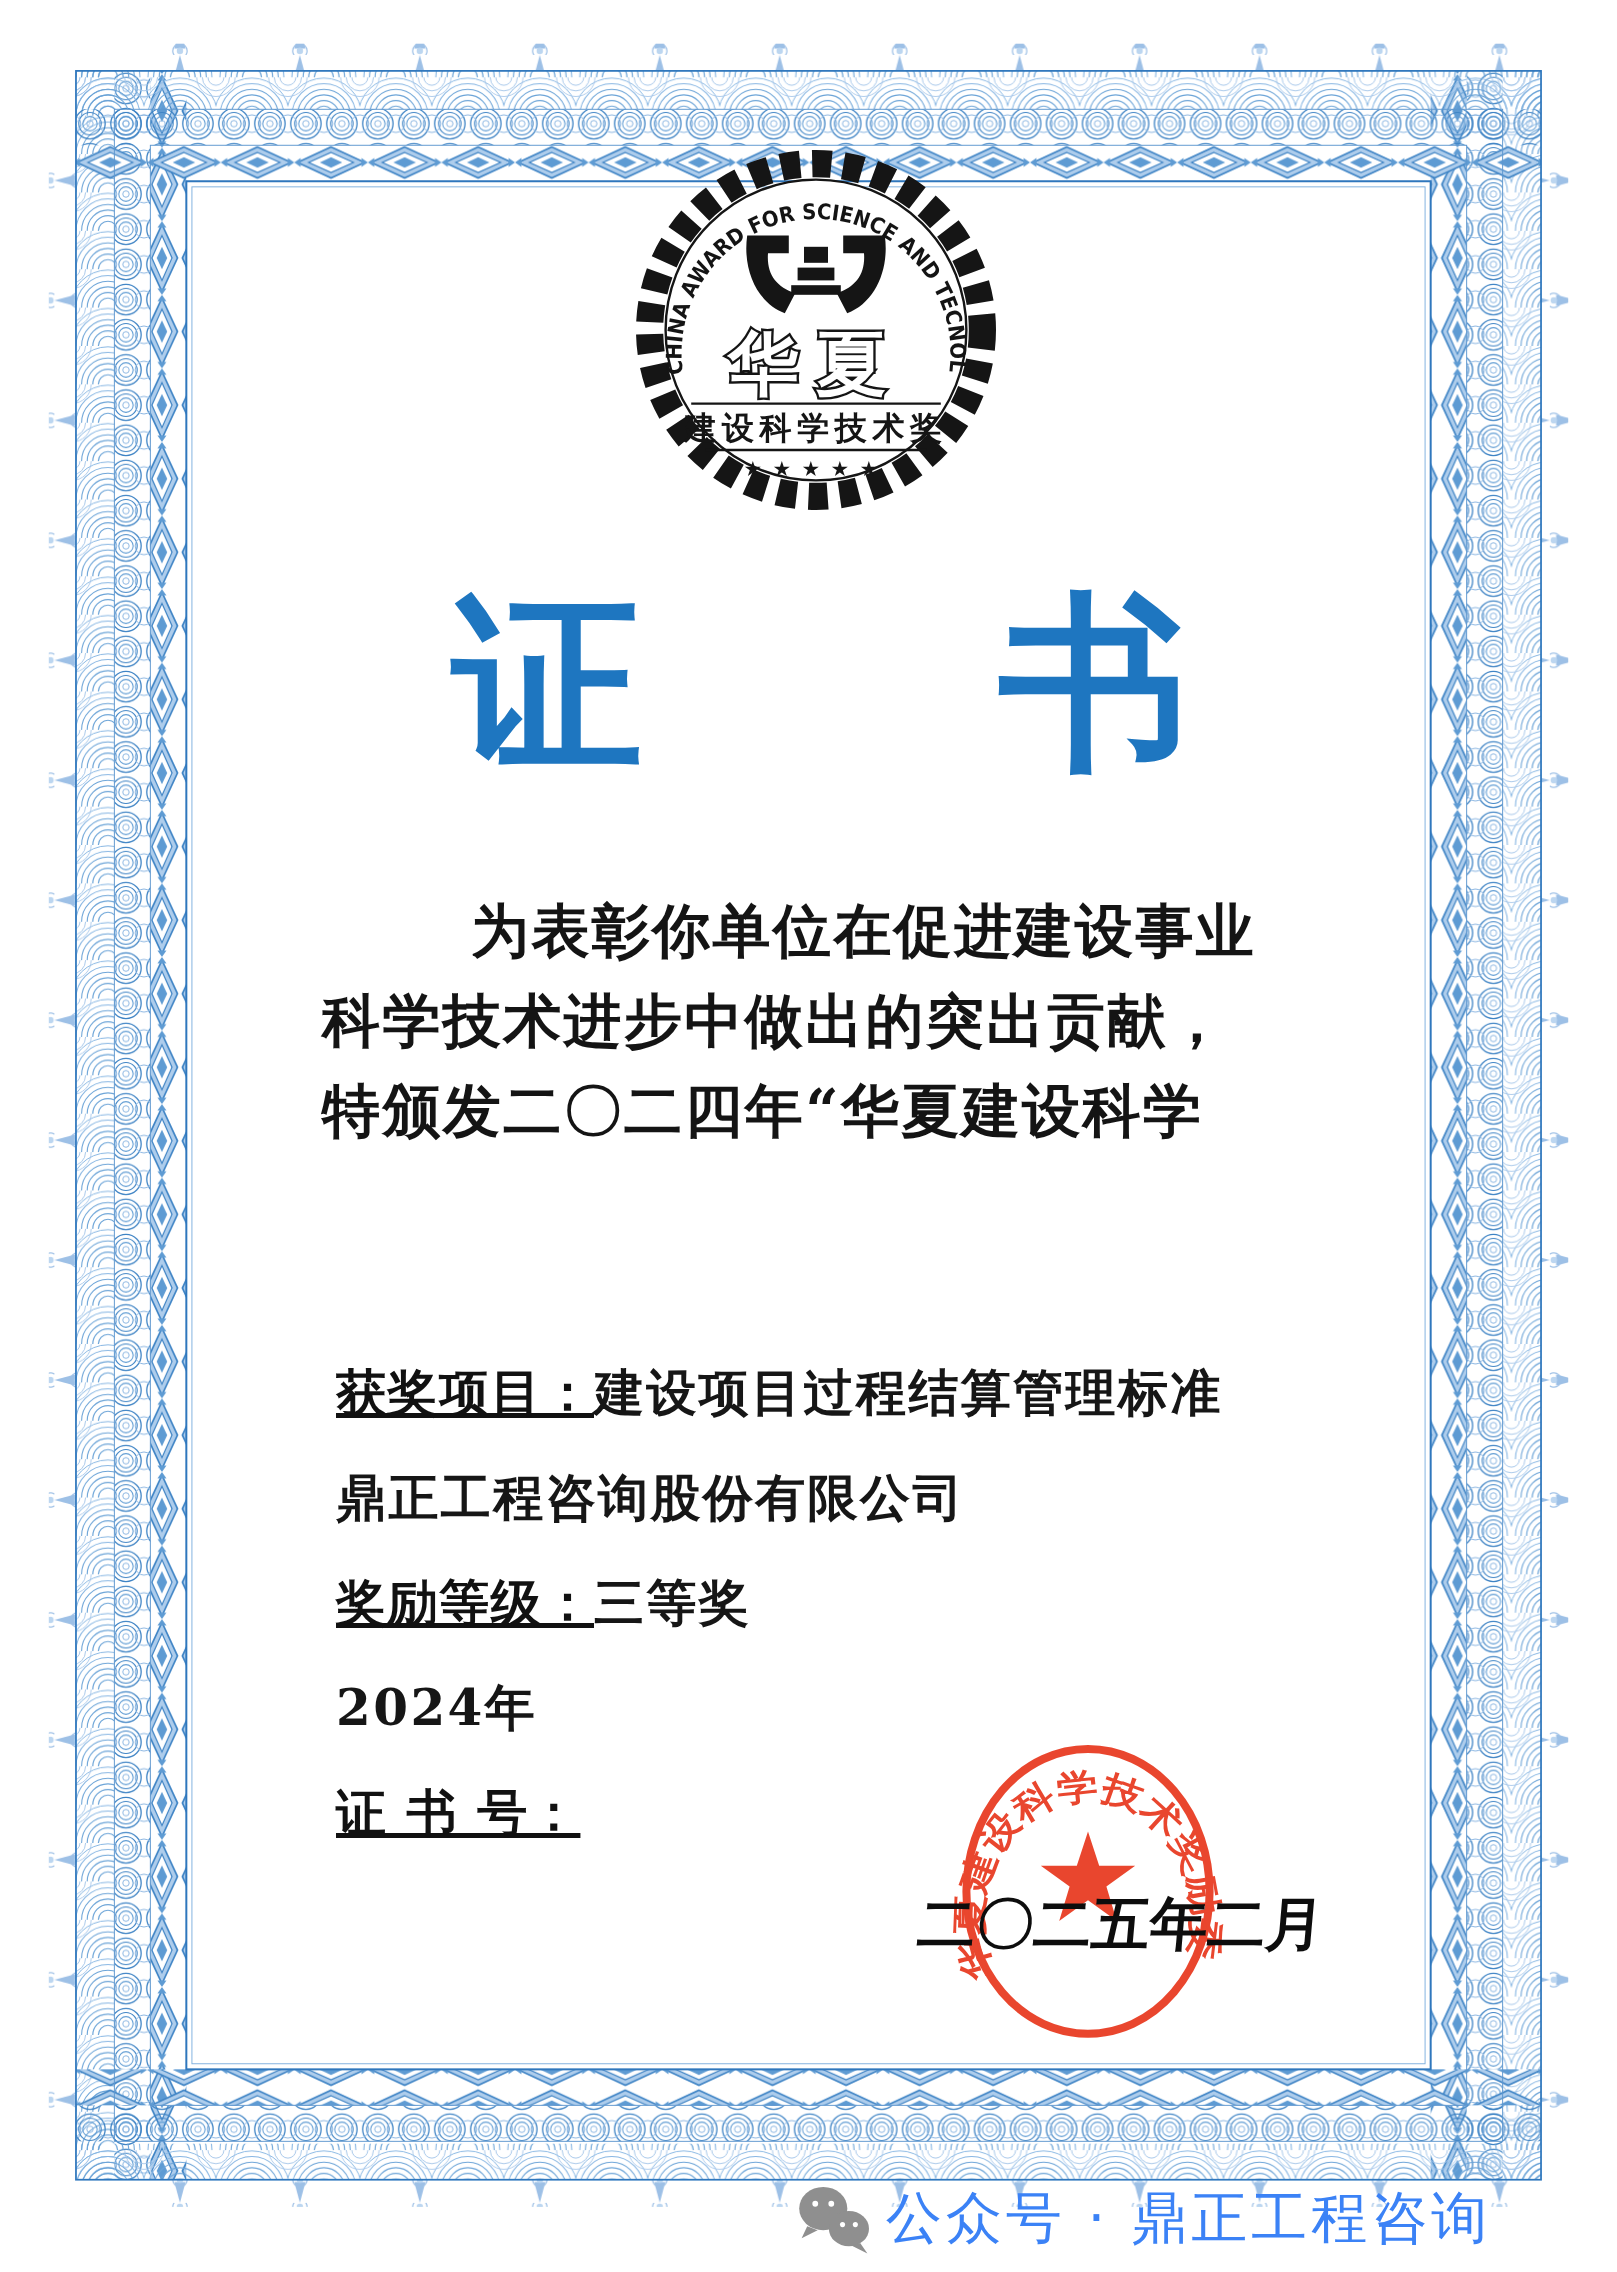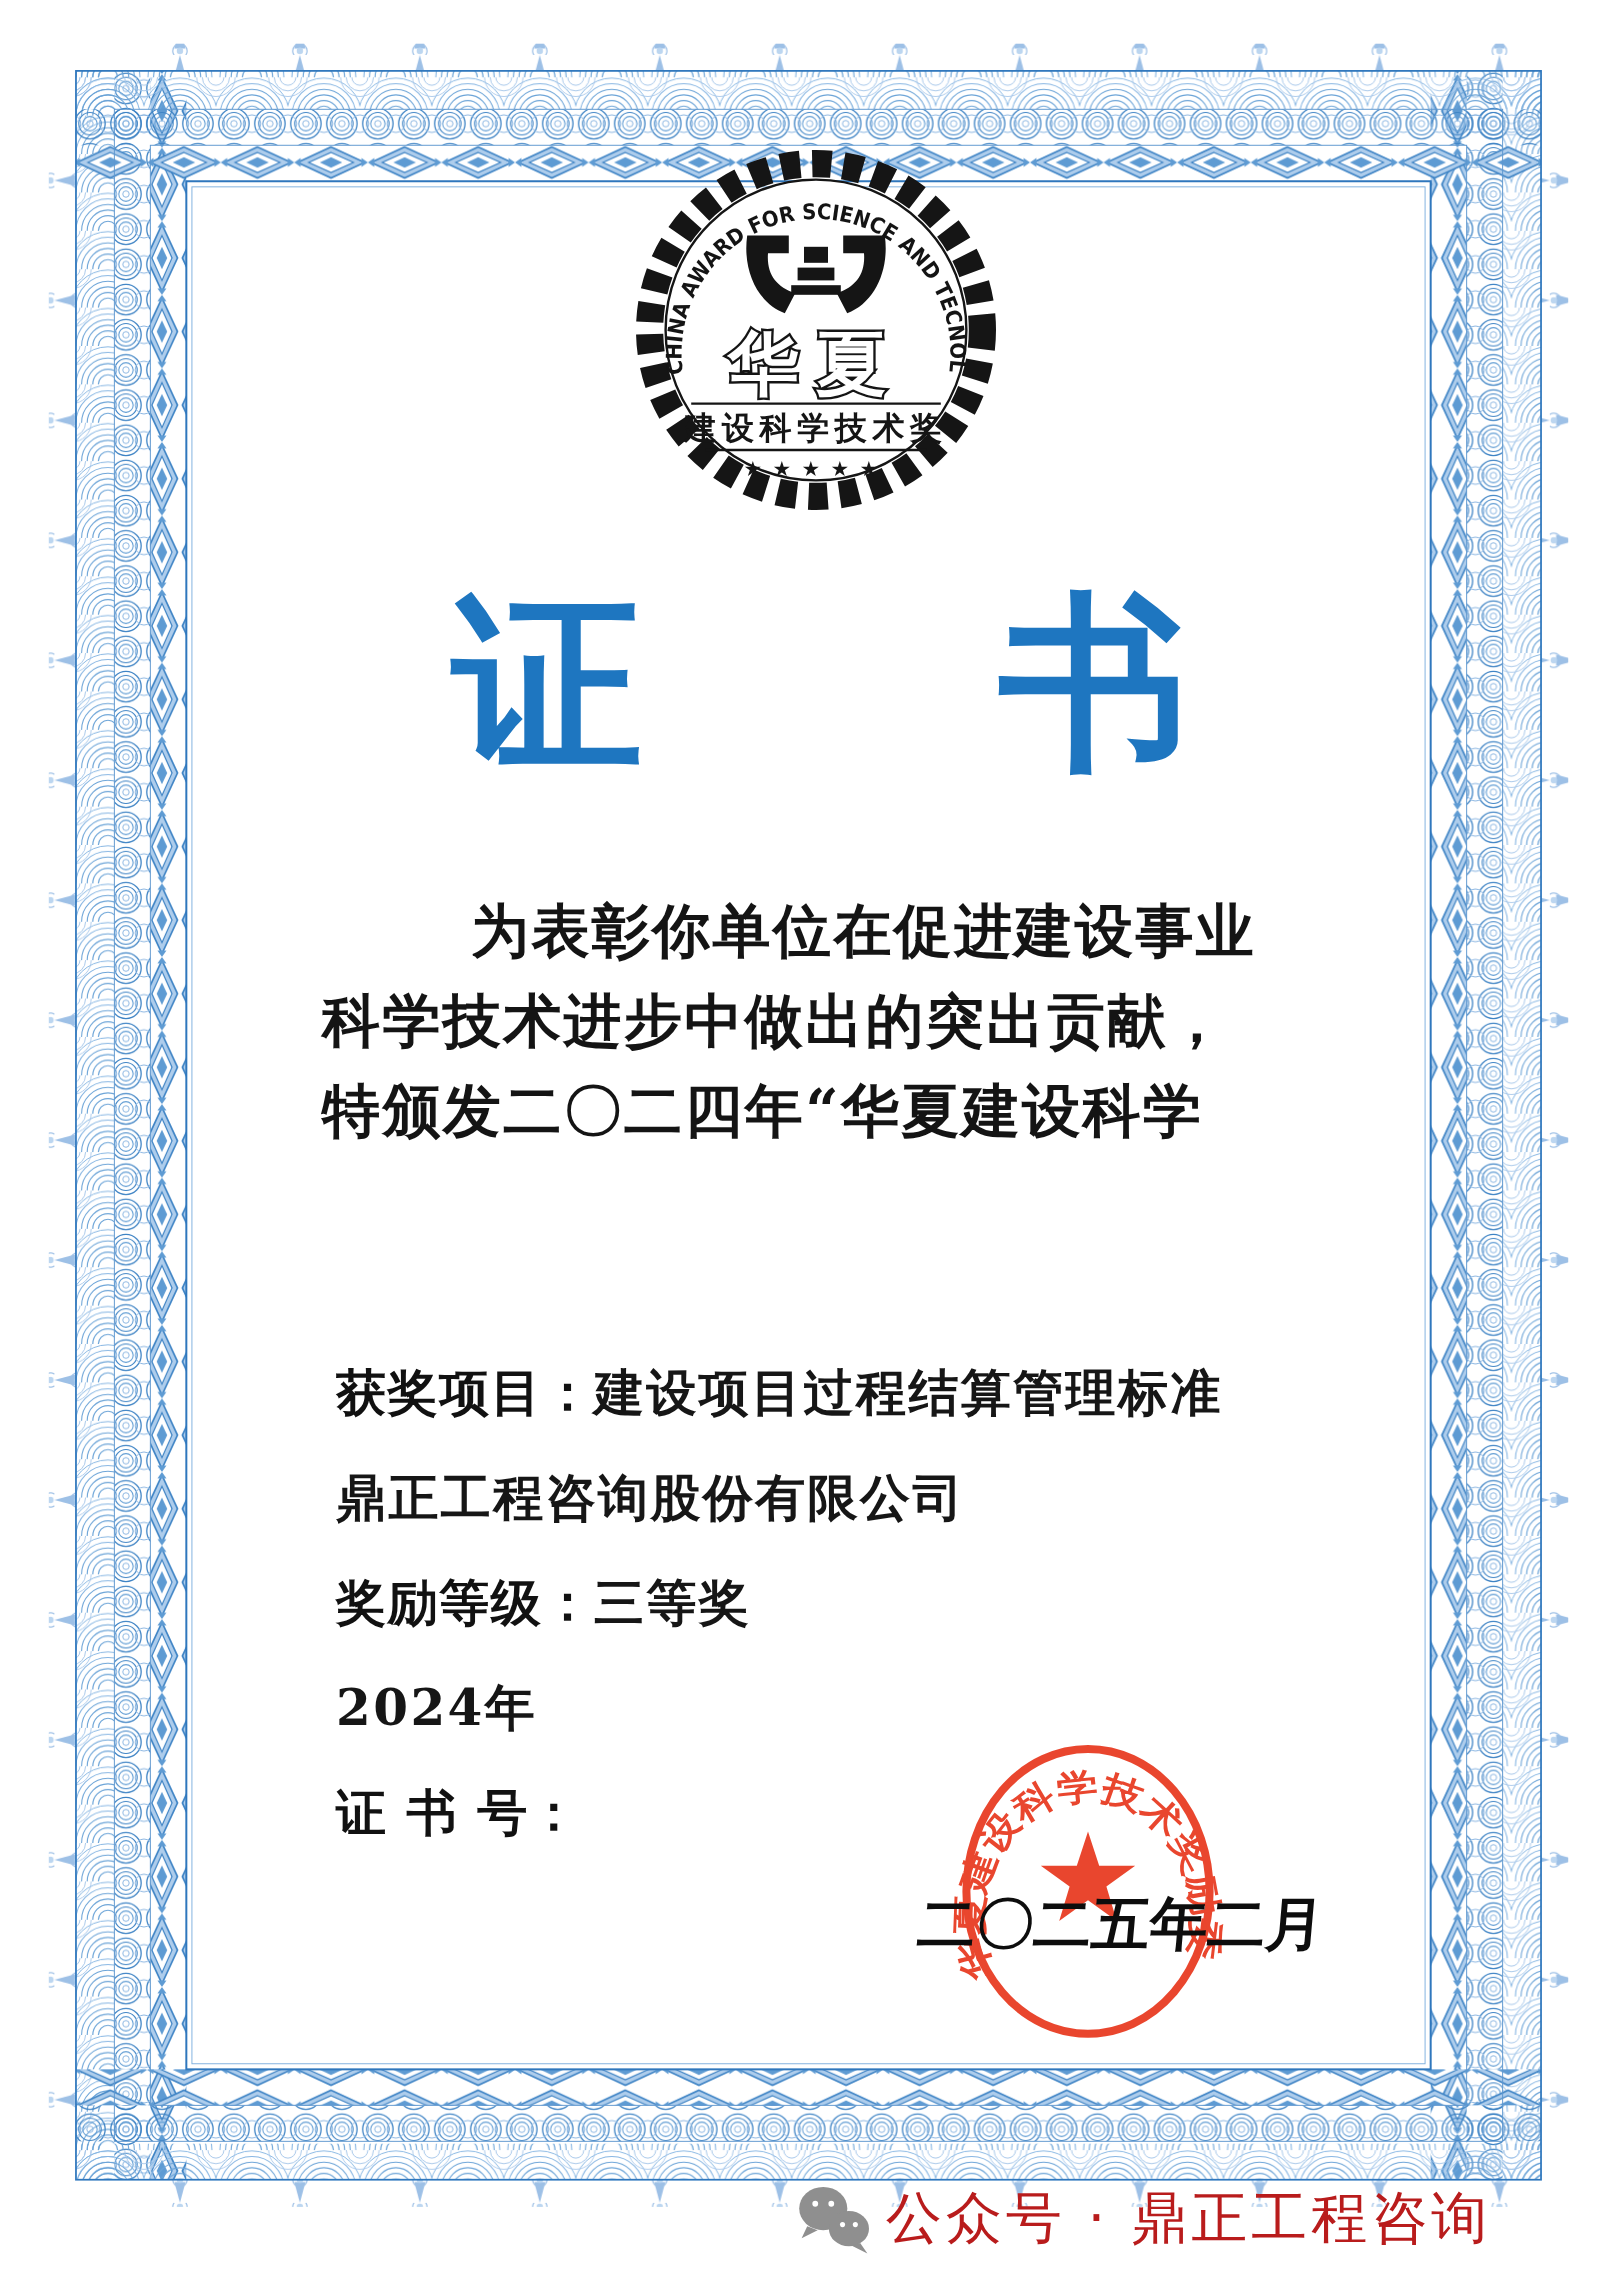--- a/index.html
+++ b/index.html
@@ -34,21 +34,21 @@
   }
   .body-text .line{white-space:nowrap;}
   .body-text .line.indent{padding-left:149px;}
 
   
   .fields{position:absolute;left:336px;top:1360px;width:1080px;}
   .field-row{display:flex;align-items:baseline;margin-bottom:54px;height:51px;}
   .field-label{
     font-family:"DejaVu Sans","Liberation Sans",sans-serif;
     font-weight:700;font-size:50px;color:#111;letter-spacing:1.6px;
-    min-width:256px;white-space:pre;
+    min-width:256px;white-space:pre;text-decoration:underline;
   }
   .field-value{
     font-family:"DejaVu Serif","Liberation Serif",serif;
     font-weight:700;font-size:50px;color:#161616;letter-spacing:2.4px;
     white-space:nowrap;
   }
 
   
   .stamp{position:absolute;left:944px;top:1737px;opacity:.93;}
   .issue-date{
@@ -59,21 +59,21 @@
     z-index:5;white-space:nowrap;
   }
 
   
   .watermark{
     position:absolute;left:796px;top:2182px;height:74px;
     display:flex;align-items:center;gap:12.8px;z-index:6;
   }
   .watermark-text{
     font-family:"DejaVu Sans","Liberation Sans",sans-serif;
-    font-size:56px;font-weight:500;color:#b91c1c;letter-spacing:4px;
+    font-size:56px;font-weight:500;color:#3b82f6;letter-spacing:4px;
     white-space:nowrap;
   }
 
   
 </style>
 </head>
 <body>
 
 <div class="page">
 

